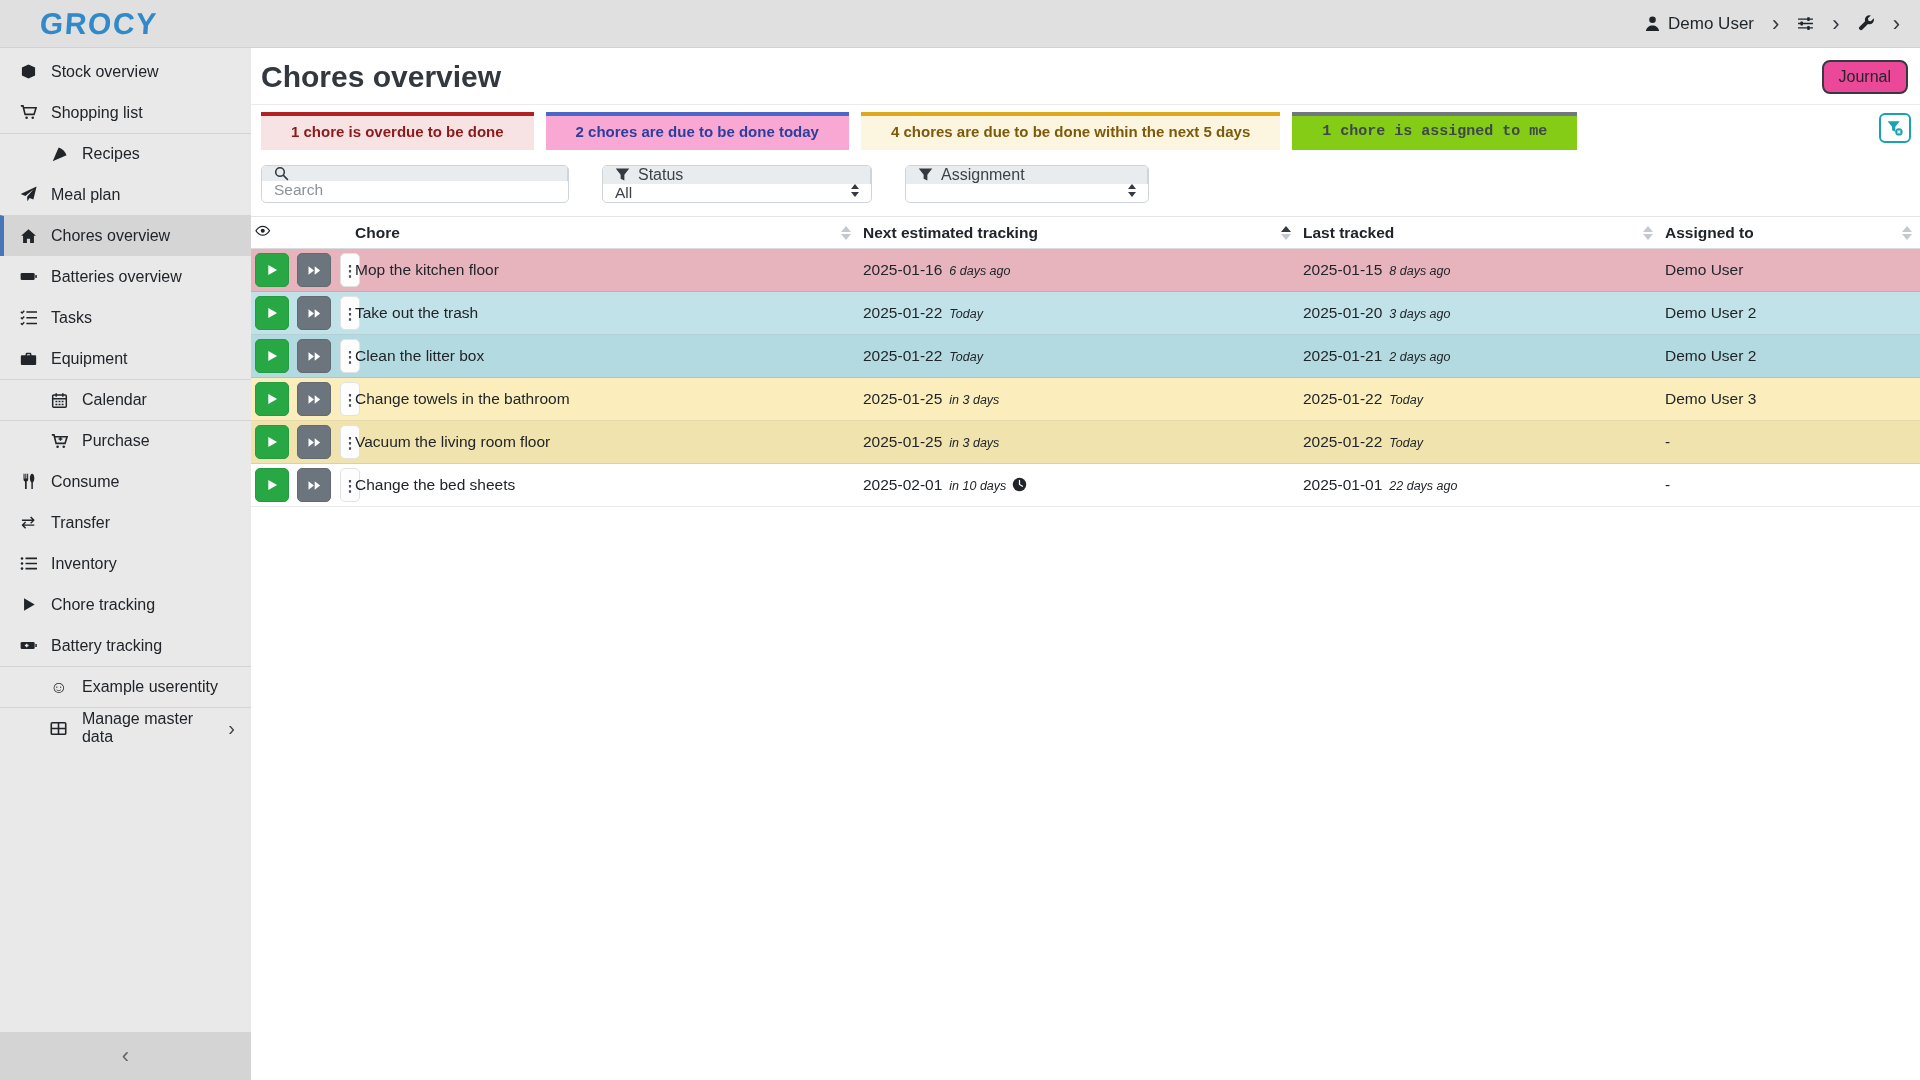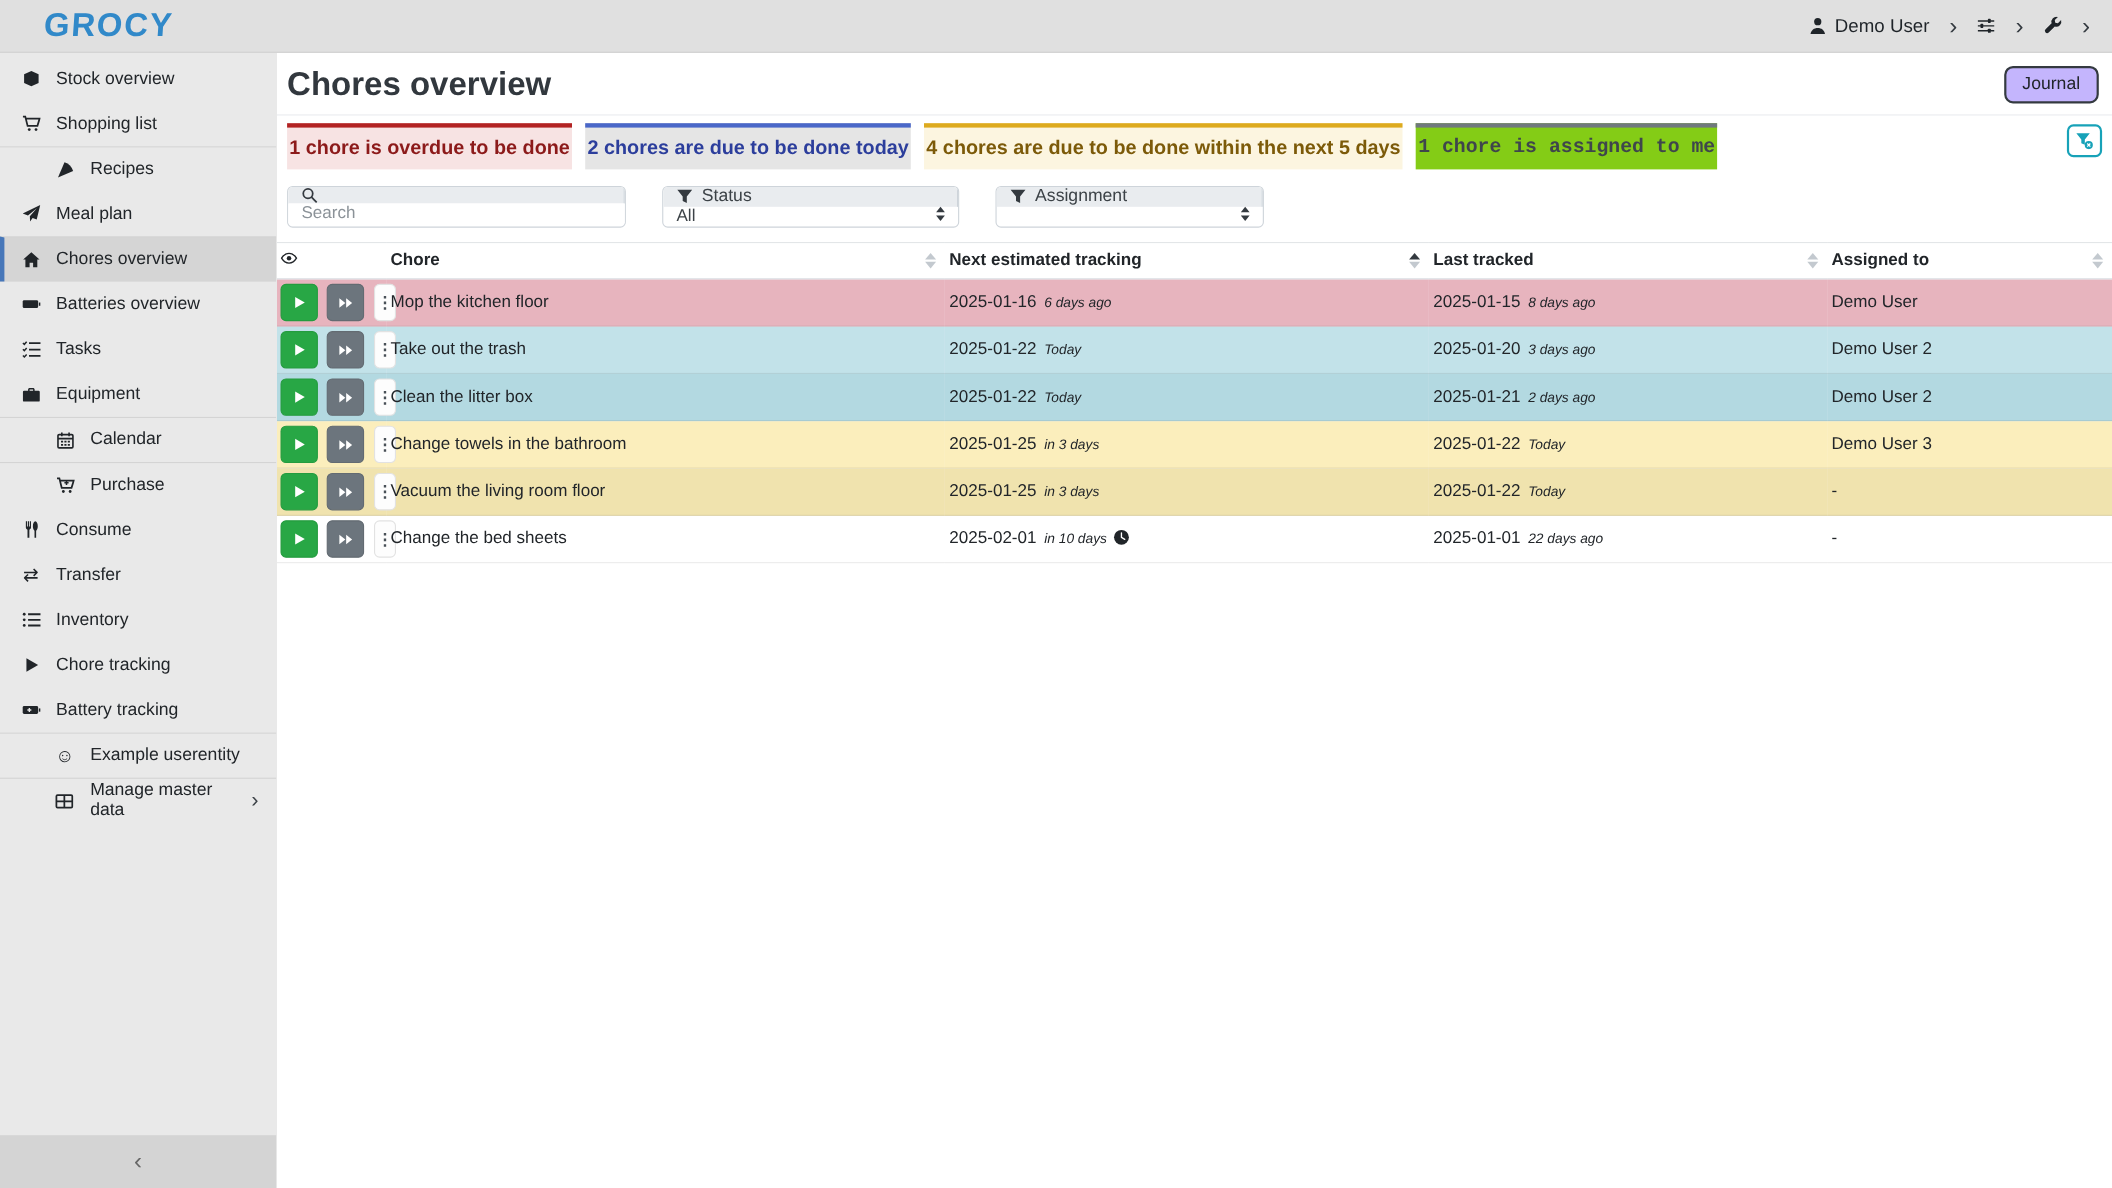--- a/index.html
+++ b/index.html
@@ -28,29 +28,29 @@
   .nav-icon { width:24px; margin-right:11px; font-size:17px; display:inline-flex; justify-content:center; }
   .nav-chevron { margin-left:auto; font-size:20px; color:#3c4247; }
   .sidebar-footer { height:48px; background:#d4d4d4; display:flex; align-items:center;
     justify-content:center; font-size:22px; color:#666; cursor:pointer; }
 
   
   .main { margin-left:251px; padding-top:48px; width:1669px; }
   .title-row { display:flex; justify-content:space-between; align-items:center;
     padding:12px 12px 10px 10px; border-bottom:1px solid #e9ecef; }
   .title-row h1 { margin:0; font-size:30px; font-weight:bold; color:#32383e; }
-  .journal-btn { background:#c4b5fd; border:2px solid #343a40; border-radius:8px; color:#212529;
+  .journal-btn { background:#ec4899; border:2px solid #343a40; border-radius:8px; color:#212529;
     font-size:16px; padding:6px 15px; cursor:pointer; font-family:inherit; }
 
   
   .chips-row { position:relative; display:flex; gap:12px; padding:7px 10px 9px; }
-  .chip { border-top:4px solid #999; padding:7px 2px 8px; font-weight:bold; font-size:18px;
+  .chip { border-top:4px solid #999; padding:7px 30px 8px; font-weight:bold; font-size:15px;
     line-height:1.25; cursor:pointer; }
   .chip[data-variant="red"]    { border-color:#b22222; background:#f7e3e3; color:#8c1a1a; }
-  .chip[data-variant="blue"]   { border-color:#4a67c8; background:#e5e5e5; color:#2c3e9c; }
+  .chip[data-variant="blue"]   { border-color:#4a67c8; background:#f9a8d4; color:#2c3e9c; }
   .chip[data-variant="yellow"] { border-color:#ddaa1e; background:#fcf5e0; color:#7c5a09; }
   .chip[data-variant="gray"]   { border-color:#70787e; background:#84cc16; color:#3f464c;font-family:Liberation Mono, monospace; }
   .clear-filter { position:absolute; right:9px; top:8px; width:32px; height:30px;
     border:2px solid #17a2b8; background:#fff; border-radius:6px; color:#17a2b8;
     display:flex; align-items:center; justify-content:center; cursor:pointer; font-size:16px; padding:0; }
 
   
   .filters-row { display:flex; gap:33px; padding:6px 10px 13px; align-items:center; }
   .input-group { display:flex; align-items:stretch; height:38px; border:1px solid #ced4da;
     border-radius:5px; background:#fff; overflow:hidden;flex-direction:column; }

